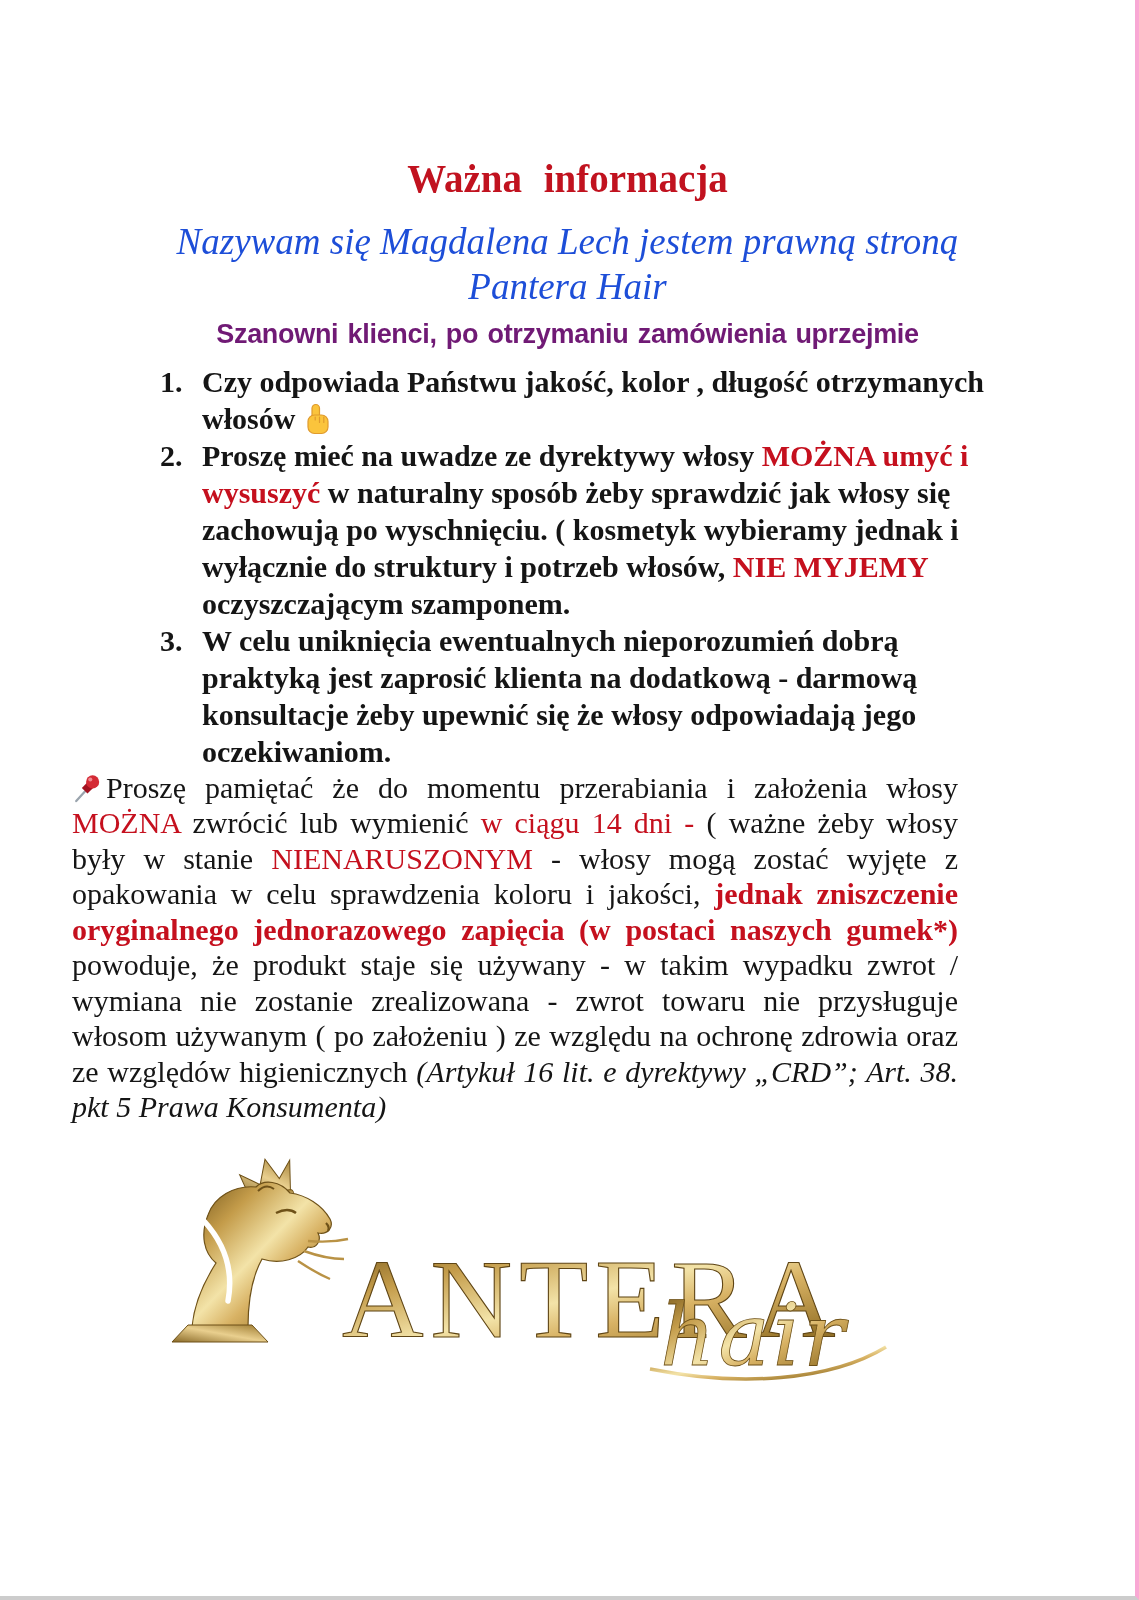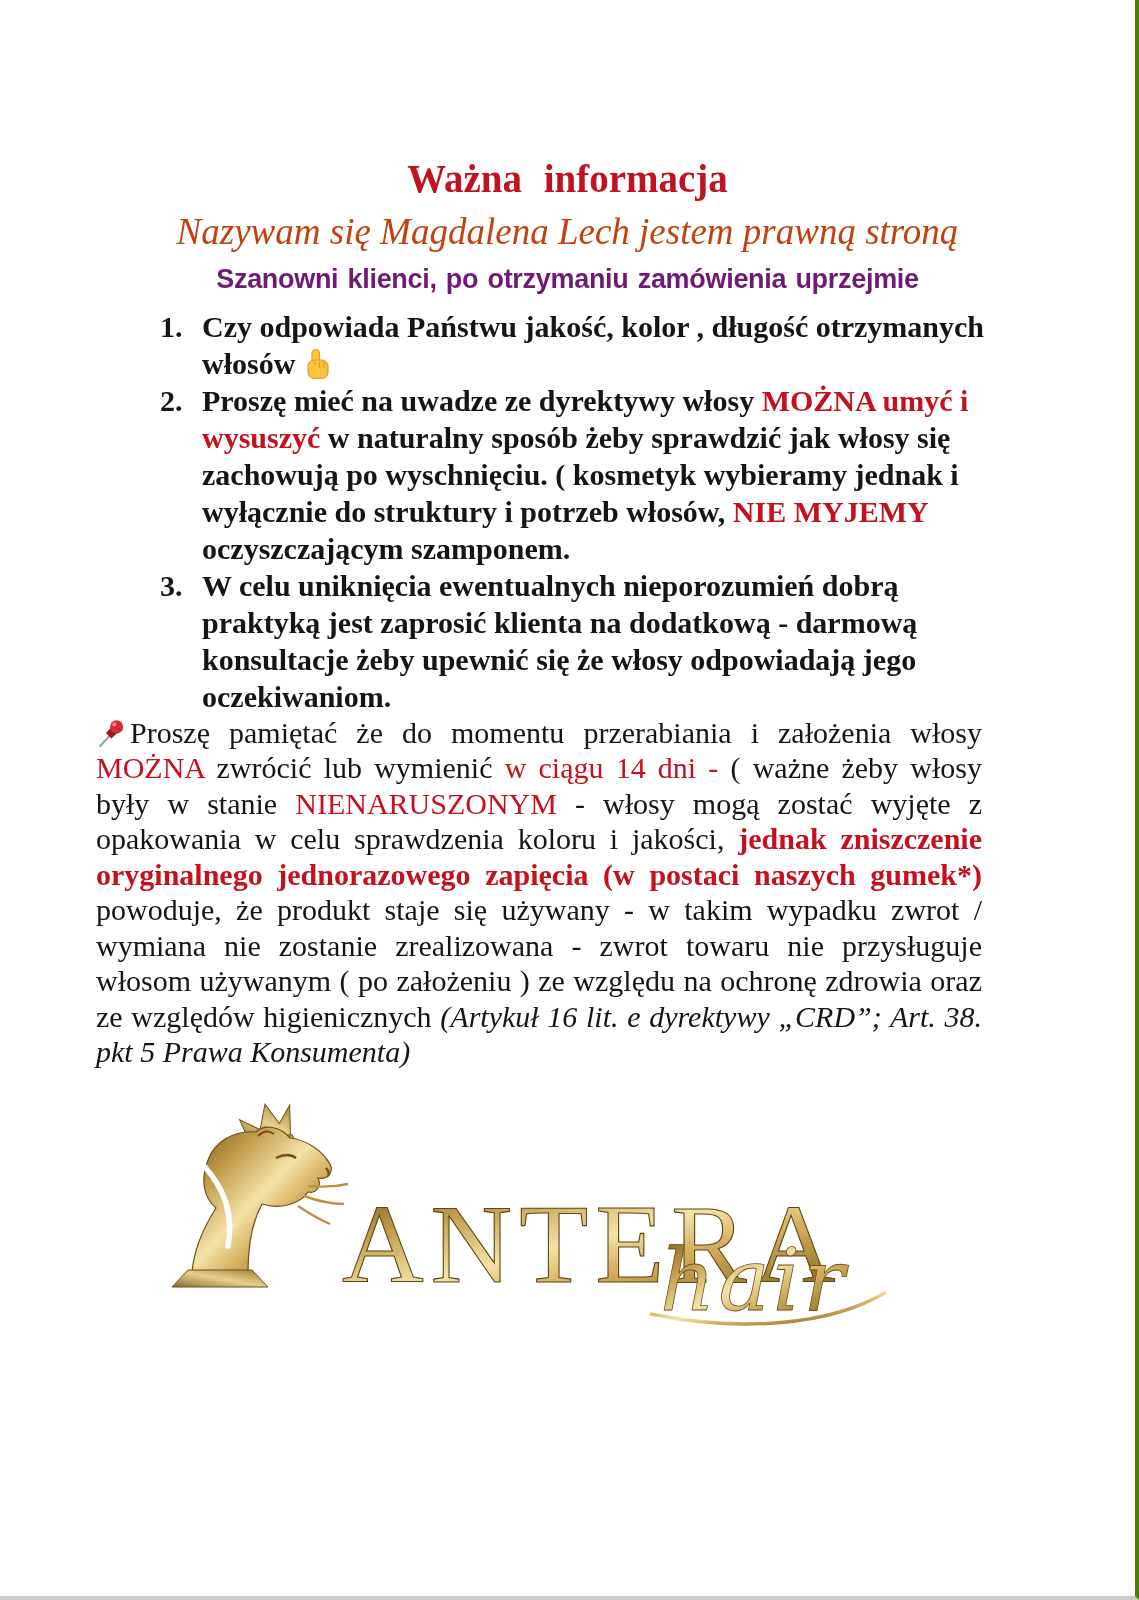--- a/index.html
+++ b/index.html
@@ -1,54 +1,54 @@
 <!DOCTYPE html>
 <html><head>
 <meta charset="utf-8">
 <style>
   html,body{margin:0;padding:0;background:#ffffff;}
   .page{
     position:relative;
     width:1139px;height:1600px;
     box-sizing:border-box;
     background:#ffffff;
-    border-right:4px solid #4d7c0f;
+    border-right:4px solid #f9a8d4;
     border-bottom:4px solid #cccccc;
     overflow:hidden;
     padding-top:156px;
     font-family:"Liberation Serif", serif;
     color:#151515;
   }
   .title{
     margin:0;text-align:center;
     font-size:39px;font-weight:bold;
     word-spacing:12px;
     color:#c1121f;
   }
   .owner{
-    margin-top:8px;text-align:center;
+    margin-top:18px;text-align:center;
     font-style:italic;font-size:37px;line-height:1.22;
-    color:#c2410c;
+    color:#1d4ed8;
   }
   .notice{
     margin-top:8px;text-align:center;
     font-family:"Liberation Sans", sans-serif;
     font-weight:bold;font-size:27px;line-height:1.32;
     letter-spacing:-0.3px;word-spacing:2px;
     color:#701a75;
   }
   ol.steps{
     margin:10px 0 0 160px;padding:0;width:834px;
     list-style:none;
     font-weight:bold;font-size:30px;line-height:37px;
   }
   ol.steps li{position:relative;padding-left:42px;}
   ol.steps .num{position:absolute;left:0;top:0;}
   .para{
-    margin:0 125px 0 96px;width:886px;
+    margin:0 125px 0 72px;width:886px;
     font-size:30px;line-height:35.5px;
     text-align:justify;
   }
   .para + .para{margin-top:0;}
   p{margin:0;}
   .red{color:#c5101e;}
   .redbold{color:#c5101e;font-weight:bold;}
   .it{font-style:italic;}
   .emoji{display:inline-block;}
   .emoji svg{vertical-align:-6px;}
@@ -65,20 +65,21 @@
 </style>
 </head>
 <body>
 
 <div class="page">
 
   <h1 class="title">Ważna informacja</h1>
 
   <div class="owner">
     <div>Nazywam się Magdalena Lech jestem prawną stroną</div>
+    <div>Pantera Hair</div>
   </div>
 
   <div class="notice">
     <div>Szanowni klienci,  po otrzymaniu zamówienia uprzejmie</div>
   </div>
 
   <ol class="steps">
     <li>
       <span class="num">1.</span><span>Czy odpowiada Państwu jakość, kolor , długość otrzymanych włosów</span><span class="emoji hand"><svg width="30" height="32" viewBox="0 0 30 32" aria-hidden="true">
             <rect x="9" y="1.5" width="7.5" height="16" rx="3.7" fill="#FBC43C" stroke="#E09B2D" stroke-width="1.2"></rect>

